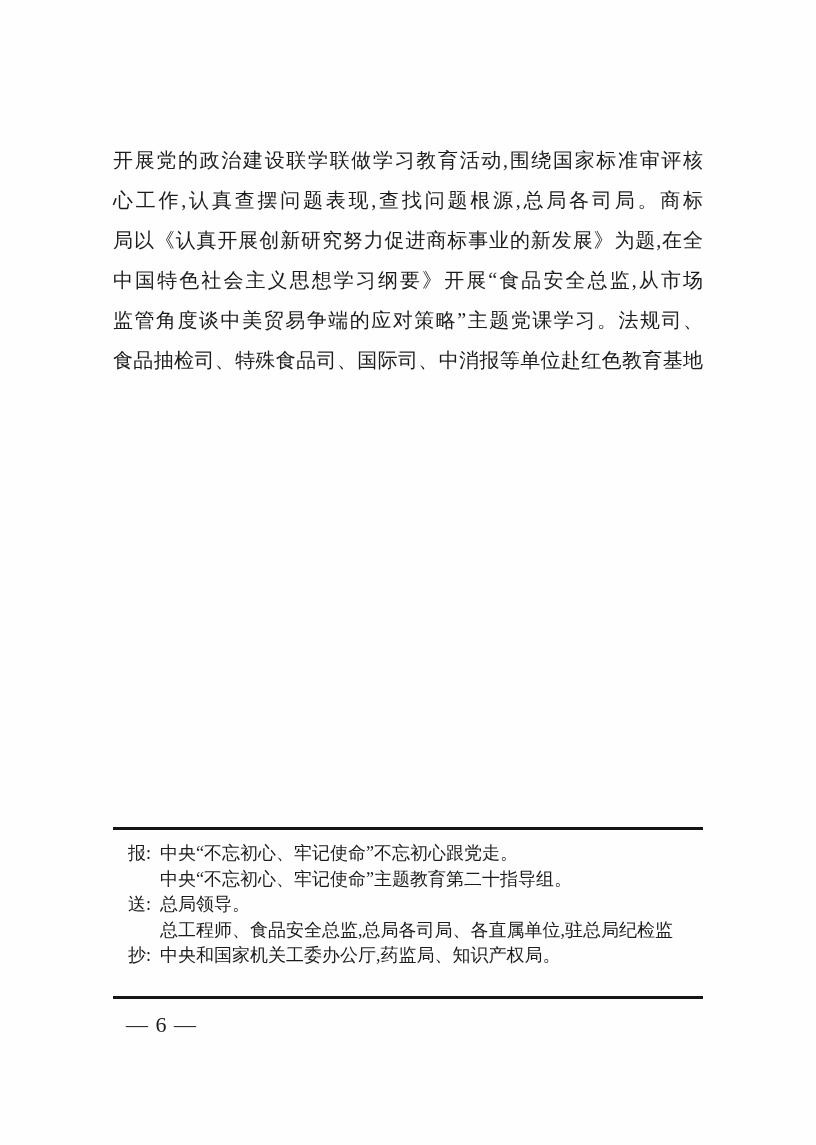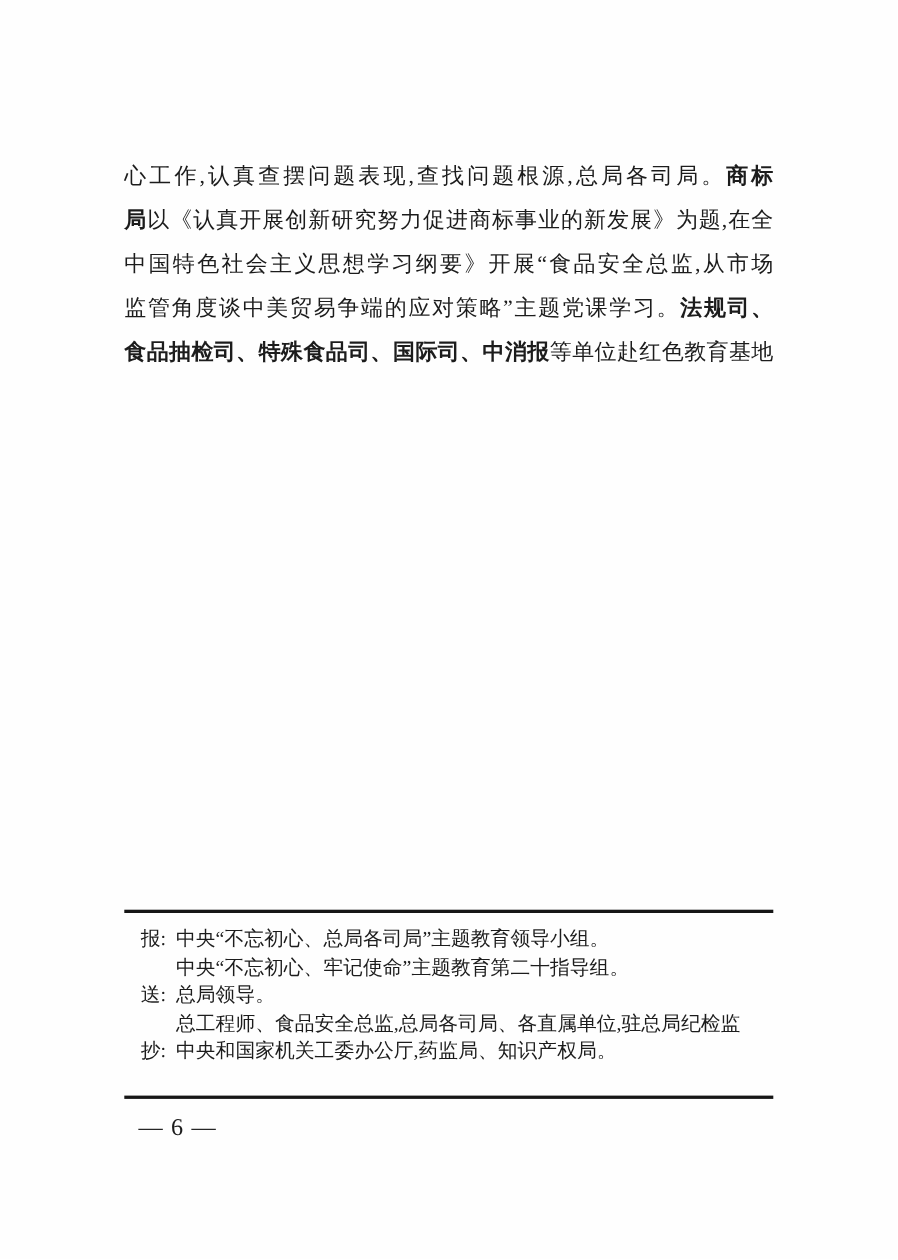--- a/index.html
+++ b/index.html
@@ -29,21 +29,21 @@
     text-align: justify;
     text-align-last: justify;
     text-justify: inter-character;
     white-space: nowrap;
   }
   .body-line.last {
     text-align: left;
     text-align-last: left;
   }
   .seg { font-weight: normal; }
-  .seg.bold { font-weight: 700; }
+  .seg.bold { font-weight: 400; }
   
   .rule {
     position: absolute;
     left: 113px;
     width: 590px;
     height: 3px;
     background: #161616;
   }
   .rule-top { top: 827px; }
   .rule-bottom { top: 996px; }
@@ -76,33 +76,34 @@
     line-height: 26px;
     letter-spacing: 1px;
   }
 </style>
 </head>
 <body>
 
 <div class="page">
 
   <div class="body-text" id="body-text">
+      <div class="body-line"><span class="seg">开展党的政治建设联学联做学习教育活动,围绕国家标准审评核</span></div>
       <div class="body-line"><span class="seg">心工作,认真查摆问题表现,查找问题根源,总局各司局。</span><span class="seg bold">商标</span></div>
       <div class="body-line"><span class="seg bold">局</span><span class="seg">以《认真开展创新研究努力促进商标事业的新发展》为题,在全</span></div>
       <div class="body-line"><span class="seg">中国特色社会主义思想学习纲要》开展“食品安全总监,从市场</span></div>
       <div class="body-line"><span class="seg">监管角度谈中美贸易争端的应对策略”主题党课学习。</span><span class="seg bold">法规司、</span></div>
       <div class="body-line"><span class="seg bold">食品抽检司、特殊食品司、国际司、中消报</span><span class="seg">等单位赴红色教育基地</span></div>
     </div>
 
   <div class="rule rule-top"></div>
 
   <div class="footer" id="footer-block">
       <div class="footer-row">
         <span class="footer-label">报:</span>
-        <span class="footer-text">中央“不忘初心、总局各司局”主题教育领导小组。</span>
+        <span class="footer-text">中央“不忘初心、牢记使命”不忘初心跟党走。</span>
       </div>
       <div class="footer-row">
         <span class="footer-label"></span>
         <span class="footer-text">中央“不忘初心、牢记使命”主题教育第二十指导组。</span>
       </div>
       <div class="footer-row">
         <span class="footer-label">送:</span>
         <span class="footer-text">总局领导。</span>
       </div>
       <div class="footer-row">

